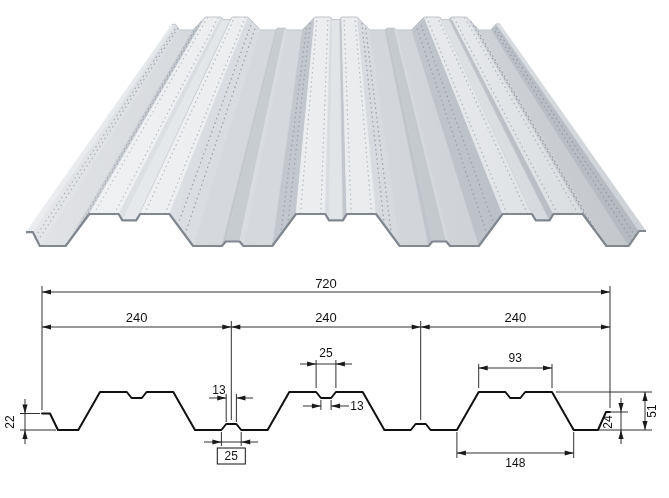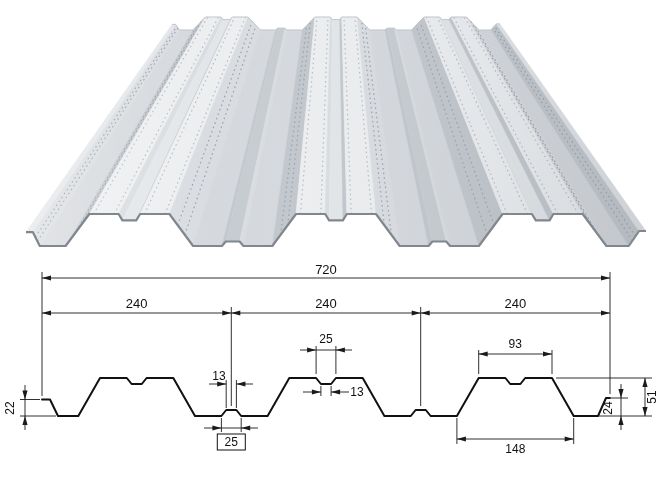--- a/index.html
+++ b/index.html
@@ -1,19 +1,19 @@
 <!DOCTYPE html>
 <html><head>
 <meta charset="utf-8">
 <style>
   html,body{margin:0;padding:0;background:#fff;}
   .page{position:relative;width:669px;height:498px;background:#ffffff;overflow:hidden;
         font-family:"Liberation Sans", sans-serif;}
   .render-area{position:absolute;top:0;left:0;width:669px;height:270px;}
-  .drawing-area{position:absolute;top:256px;left:0;width:669px;height:228px;}
+  .drawing-area{position:absolute;top:270px;left:0;width:669px;height:228px;}
   svg{display:block;}
   .dim-line{stroke:#1a1a1a;stroke-width:0.9;fill:none;}
   .dim-arrow{fill:#1a1a1a;stroke:none;}
   .profile{stroke:#111;stroke-width:2;fill:none;stroke-linejoin:round;stroke-linecap:round;}
   .dim-text{fill:#111;font-size:13px;text-anchor:middle;}
   .dim-text-sm{fill:#111;font-size:12px;text-anchor:middle;}
   .dim-box{fill:none;stroke:#111;stroke-width:1;}
 </style>
 </head>
 <body>

